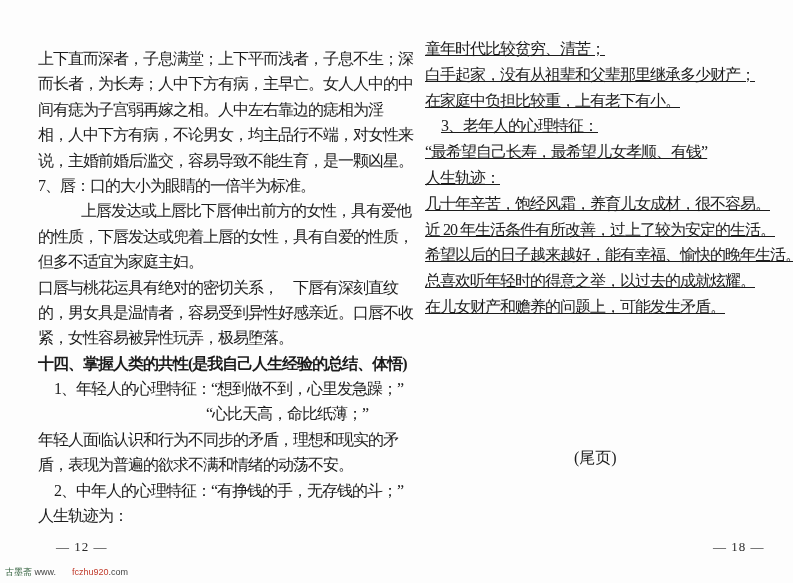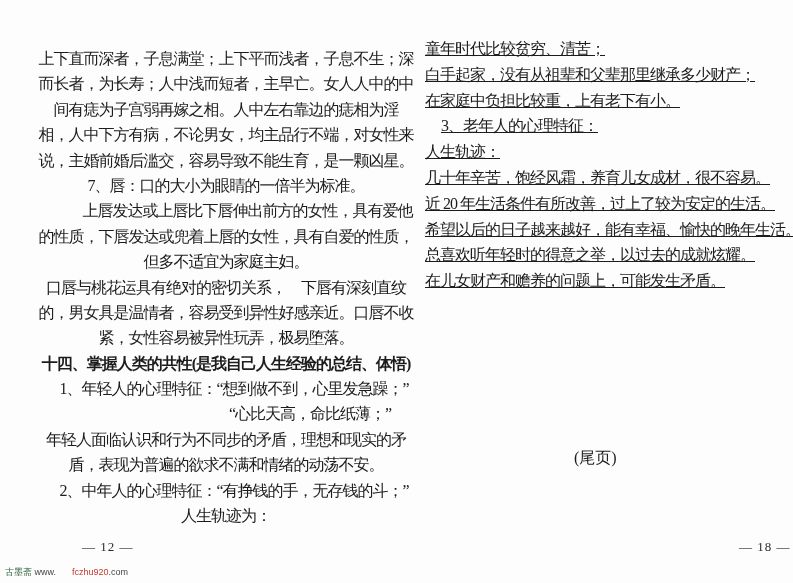--- a/index.html
+++ b/index.html
@@ -11,21 +11,21 @@
     height: 583px;
     position: relative;
     overflow: hidden;
     background: #fdfdfd;
     color: #1c1c1c;
     font-family: "Liberation Serif", serif;
   }
   .page {
     position: absolute;
   }
-  #page-left  { left: 38px;  top: 46px; width: 376px; text-align: center; }
+  #page-left  { left: 38px;  top: 46px; width: 376px; }
   #page-right { left: 425px; top: 36px; width: 368px; }
   .line {
     font-size: 16px;
     letter-spacing: -1px;
     line-height: 25.4px;
     height: 25.4px;
     white-space: nowrap;
   }
   #page-right .line {
     line-height: 25.8px;
@@ -42,42 +42,41 @@
     top: 448px;
     font-size: 16px;
     letter-spacing: 0;
   }
   .pagenum {
     position: absolute;
     top: 539px;
     font-size: 13px;
     letter-spacing: 1px;
     color: #2a2a2a;
-    margin-left: 26px;
   }
   #pn-left  { left: 56px; }
   #pn-right { left: 713px; }
   .watermark {
     position: absolute;
     left: 5px;
     top: 566px;
     font-size: 9px;
     font-family: "Liberation Sans", sans-serif;
     white-space: nowrap;
   }
   .wm-name  { color: #34623f; }
   .wm-dark  { color: #444444; }
   .wm-red   { color: #c03a2b; padding-left: 16px; }
 </style>
 </head>
 <body>
 
 <div class="page" id="page-left">
   <div class="line">上下直而深者，子息满堂；上下平而浅者，子息不生；深</div>
-  <div class="line">而长者，为长寿；人中浅而短者，主早亡。女人人中的中</div>
+  <div class="line">而长者，为长寿；人中下方有病，主早亡。女人人中的中</div>
   <div class="line">间有痣为子宫弱再嫁之相。人中左右靠边的痣相为淫</div>
   <div class="line">相，人中下方有病，不论男女，均主品行不端，对女性来</div>
   <div class="line">说，主婚前婚后滥交，容易导致不能生育，是一颗凶星。</div>
   <div class="line">7、唇：口的大小为眼睛的一倍半为标准。</div>
   <div class="line ind2">上唇发达或上唇比下唇伸出前方的女性，具有爱他</div>
   <div class="line">的性质，下唇发达或兜着上唇的女性，具有自爱的性质，</div>
   <div class="line">但多不适宜为家庭主妇。</div>
   <div class="line">口唇与桃花运具有绝对的密切关系，　下唇有深刻直纹</div>
   <div class="line">的，男女具是温情者，容易受到异性好感亲近。口唇不收</div>
   <div class="line">紧，女性容易被异性玩弄，极易堕落。</div>
@@ -88,20 +87,21 @@
   <div class="line">盾，表现为普遍的欲求不满和情绪的动荡不安。</div>
   <div class="line ind1">2、中年人的心理特征：“有挣钱的手，无存钱的斗；”</div>
   <div class="line">人生轨迹为：</div>
 </div>
 
 <div class="page" id="page-right">
   <div class="line">童年时代比较贫穷、清苦；</div>
   <div class="line">白手起家，没有从祖辈和父辈那里继承多少财产；</div>
   <div class="line">在家庭中负担比较重，上有老下有小。</div>
   <div class="line ind1">3、老年人的心理特征：</div>
+  <div class="line">“最希望自己长寿，最希望儿女孝顺、有钱”</div>
   <div class="line">人生轨迹：</div>
   <div class="line">几十年辛苦，饱经风霜，养育儿女成材，很不容易。</div>
   <div class="line">近 20 年生活条件有所改善，过上了较为安定的生活。</div>
   <div class="line">希望以后的日子越来越好，能有幸福、愉快的晚年生活。</div>
   <div class="line">总喜欢听年轻时的得意之举，以过去的成就炫耀。</div>
   <div class="line">在儿女财产和赡养的问题上，可能发生矛盾。</div>
 </div>
 
 <div class="tail-note">(尾页)</div>
 

